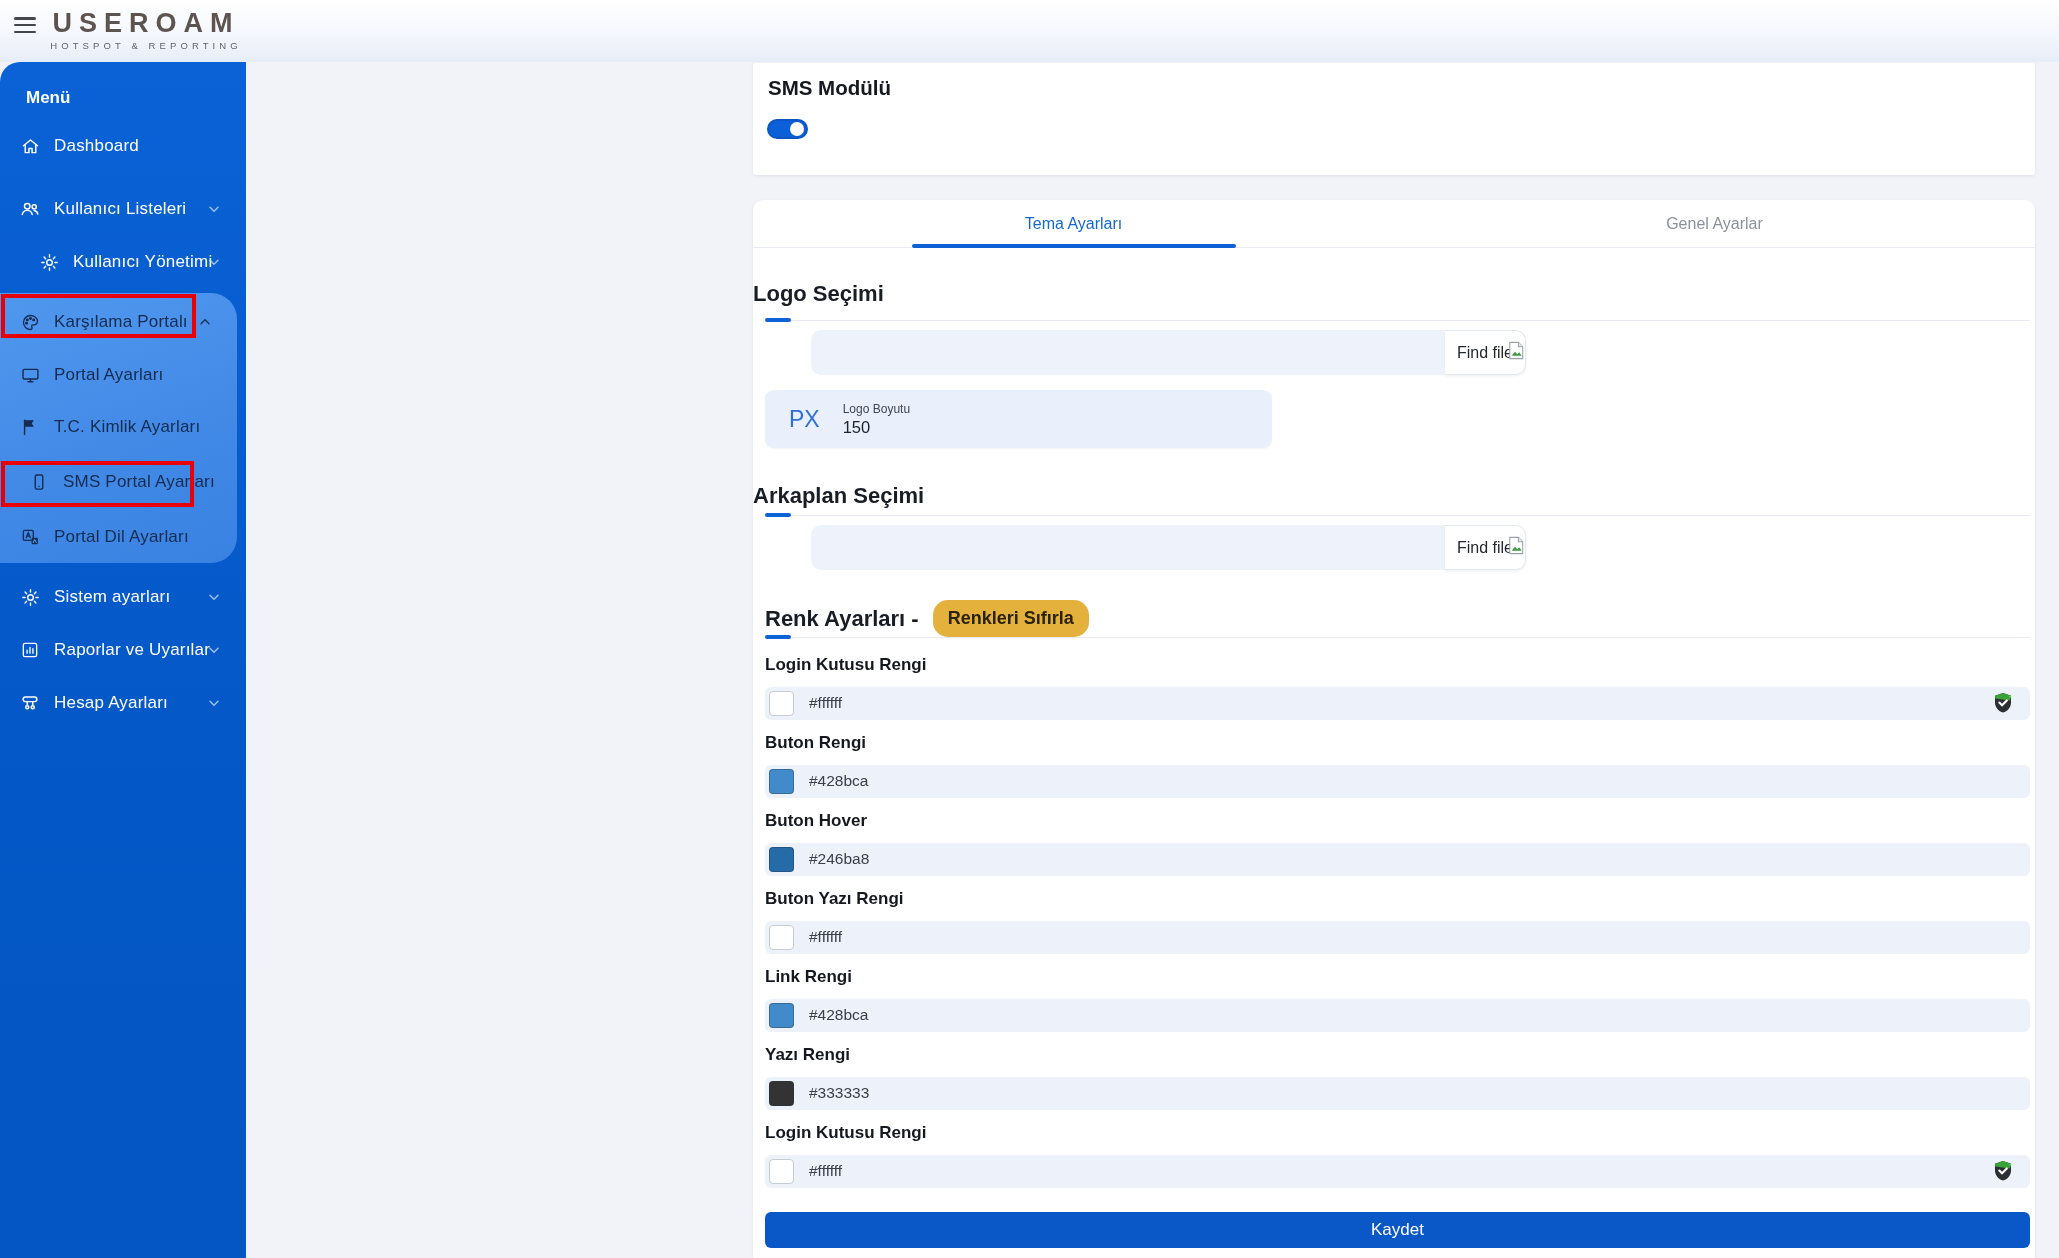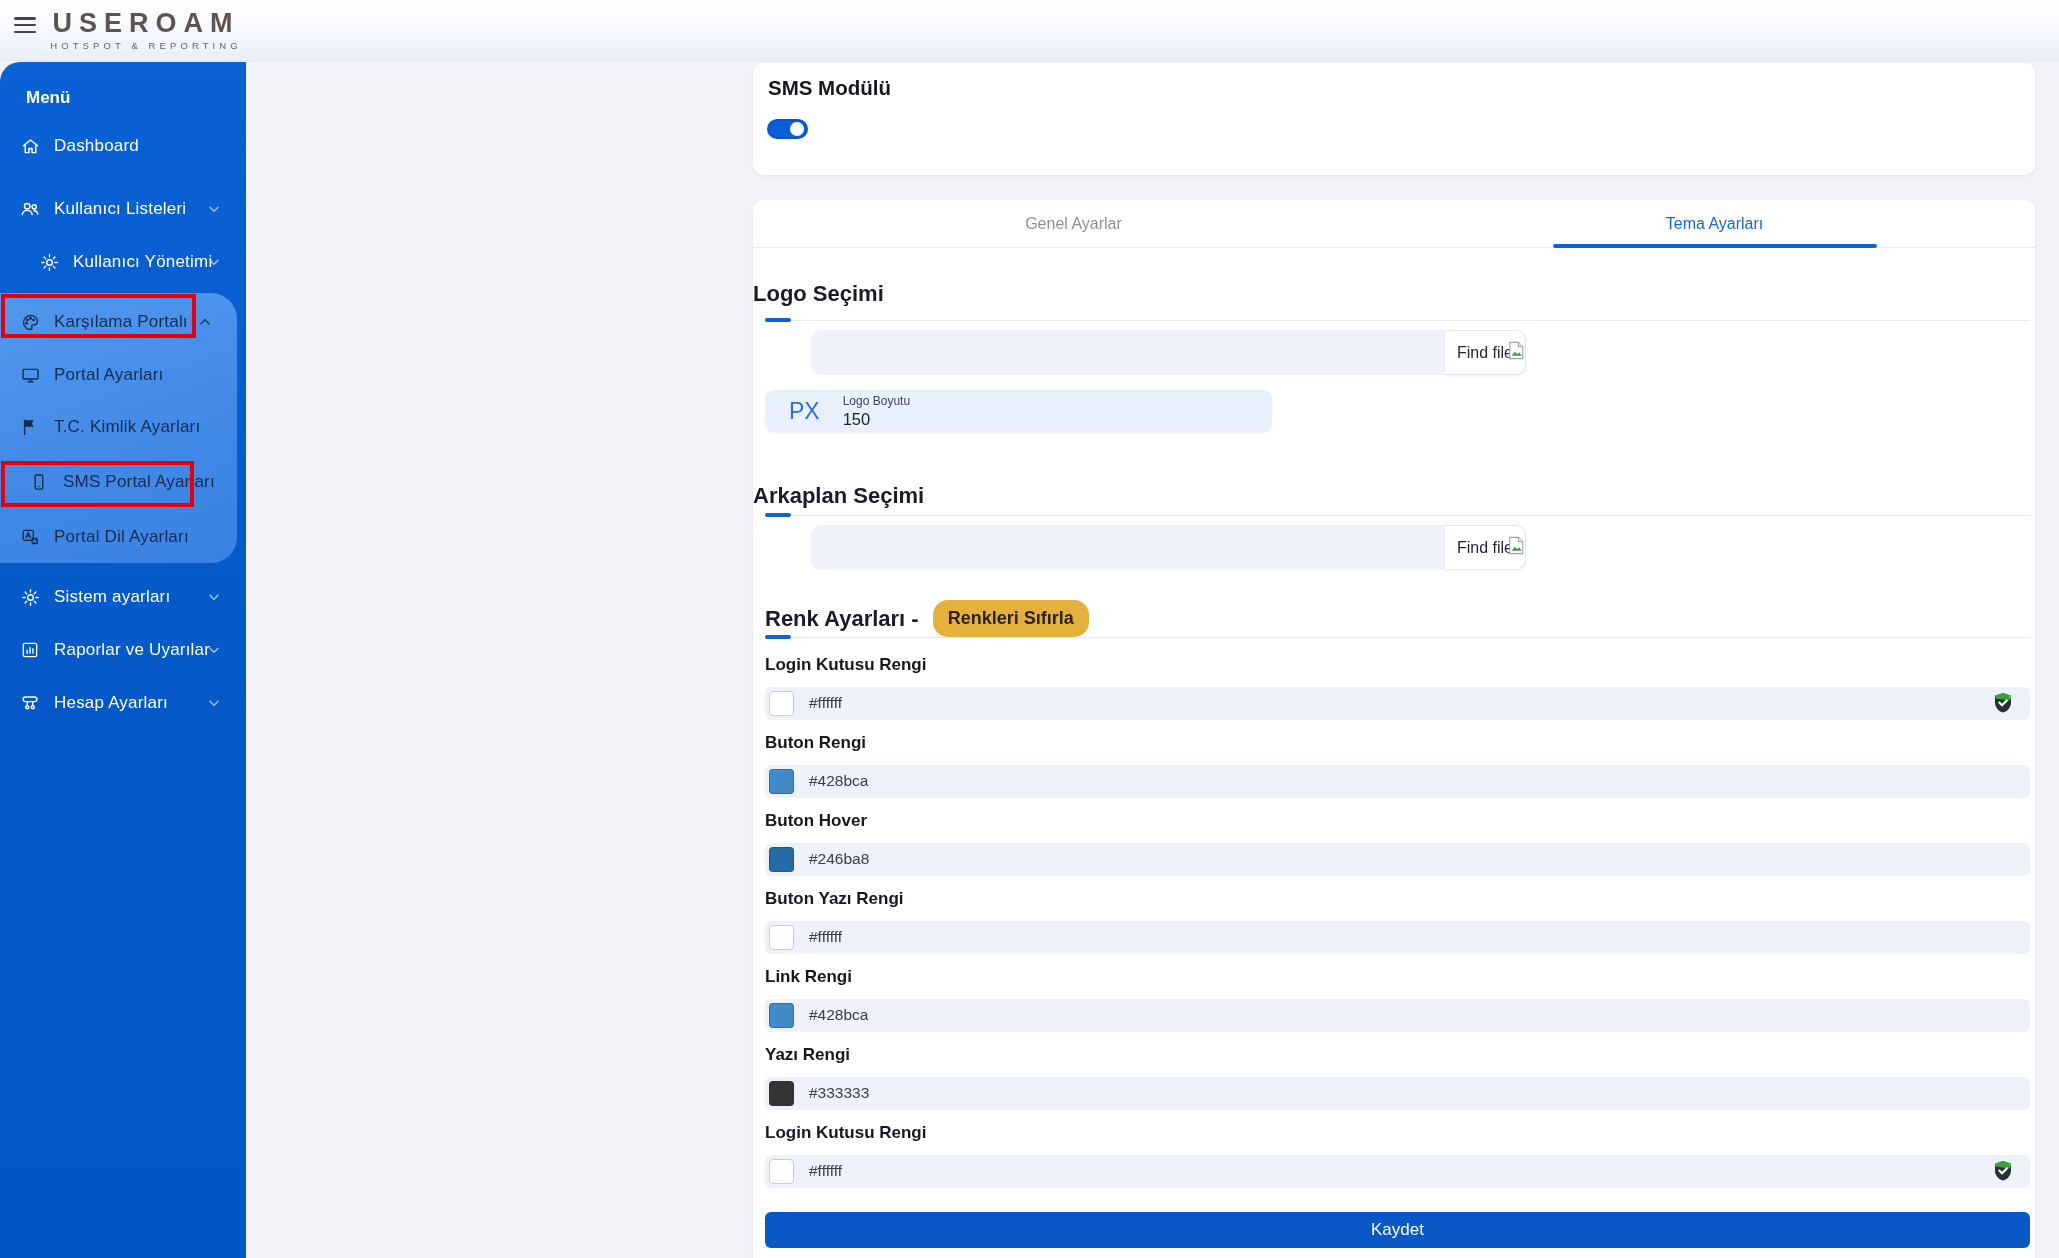--- a/index.html
+++ b/index.html
@@ -39,21 +39,21 @@
     border-radius:0 26px 26px 0; }
   .submenu-panel .nav-item { width:237px; color:#152c50; }
   .submenu-panel .nav-item .chev { color:#152c50; opacity:.9; }
   .s3 { top:9px; } .s4 { top:62px; } .s5 { top:114px; } .s6 { top:169px;padding-left:28px; } .s7 { top:224px; }
 
   .annotation { position:absolute; border:4px solid #e7000a; z-index:9; pointer-events:none; }
   .anno-1 { left:1px; top:294px; width:195px; height:44px; }
   .anno-2 { left:1px; top:461px; width:193px; height:46px; }
 
   
-  .card { position:absolute; background:#ffffff; border-radius:10px;
+  .card { position:absolute; background:#ffffff; border-radius:3px;
     box-shadow:0 1px 3px rgba(25,39,70,.08); }
   .card-module { left:753px; top:63px; width:1282px; height:112px; }
   .module-title { position:absolute; left:15px; top:13px; font-size:20.5px; font-weight:700; color:#15181e; }
   .toggle { position:absolute; left:14px; top:56px; width:41px; height:20px; border-radius:11px;
     background:#0b5fd8; border:2px solid #0a56c5; cursor:pointer; }
   .toggle .knob { position:absolute; right:2px; top:1px; width:14px; height:14px; border-radius:50%; background:#ffffff; }
 
   .card-settings { left:753px; top:200px; width:1282px; height:1060px; border-radius:10px 10px 0 0; }
 
   
@@ -72,21 +72,21 @@
   
   .filegroup { position:absolute; left:12px; height:45px; display:flex;padding-left:46px; }
   .file-field { width:634px; height:45px; background:#eef2fa; border-radius:10px 0 0 10px; border:none; outline:none;
     font-size:16px; color:#30353d; padding:0 14px; }
   .file-btn { width:81px; height:45px; background:#ffffff; border:1px solid #e3e7ee; border-left:none;
     border-radius:0 10px 10px 0; font-size:16px; color:#23272e; cursor:pointer;
     box-shadow:0 2px 3px rgba(20,30,60,.05); font-family:inherit; }
   .broken-img { position:absolute; width:23px; height:23px; }
 
   
-  .px-card { position:absolute; left:12px; top:190px; width:507px; height:42px; background:#e9effb;
+  .px-card { position:absolute; left:12px; top:190px; width:507px; height:58px; background:#e9effb;
     border-radius:9px; display:flex; align-items:center; box-shadow:0 1px 2px rgba(25,39,70,.06); }
   .px-unit { font-size:23px; color:#2e6fd9; margin-left:24px; }
   .px-info { margin-left:23px; display:flex; flex-direction:column; gap:2px; }
   .px-label { font-size:12px; color:#3f4654; }
   .px-value { font-size:16.5px; color:#20242b; }
 
   
   .colors-head { position:absolute; left:12px; top:400px; display:flex; align-items:center; gap:14px; }
   .reset-badge { background:#e5b13d; color:#2a230a; font-size:18px; font-weight:700;
     padding:8px 15px; border-radius:15px; border:none; cursor:pointer; font-family:inherit; }
@@ -276,22 +276,22 @@
 <section class="card card-module">
   <h2 class="module-title">SMS Modülü</h2>
   <div class="toggle" aria-checked="true">
     <div class="knob"></div>
   </div>
 </section>
 
 <section class="card card-settings">
 
   <div class="tabbar">
+    <div class="tab tab-active">Tema Ayarları</div>
     <div class="tab tab-inactive">Genel Ayarlar</div>
-    <div class="tab tab-active">Tema Ayarları</div>
   </div>
 
   <h3 class="sec-title" style="top:81px;">Logo Seçimi</h3>
   <div class="rule" style="top:120px;">
       <span class="accent"></span>
     </div>
   <div class="filegroup" style="top:130px;">
     <input class="file-field" type="text" value="" style="">
     <button class="file-btn">Find file</button>
   </div>

